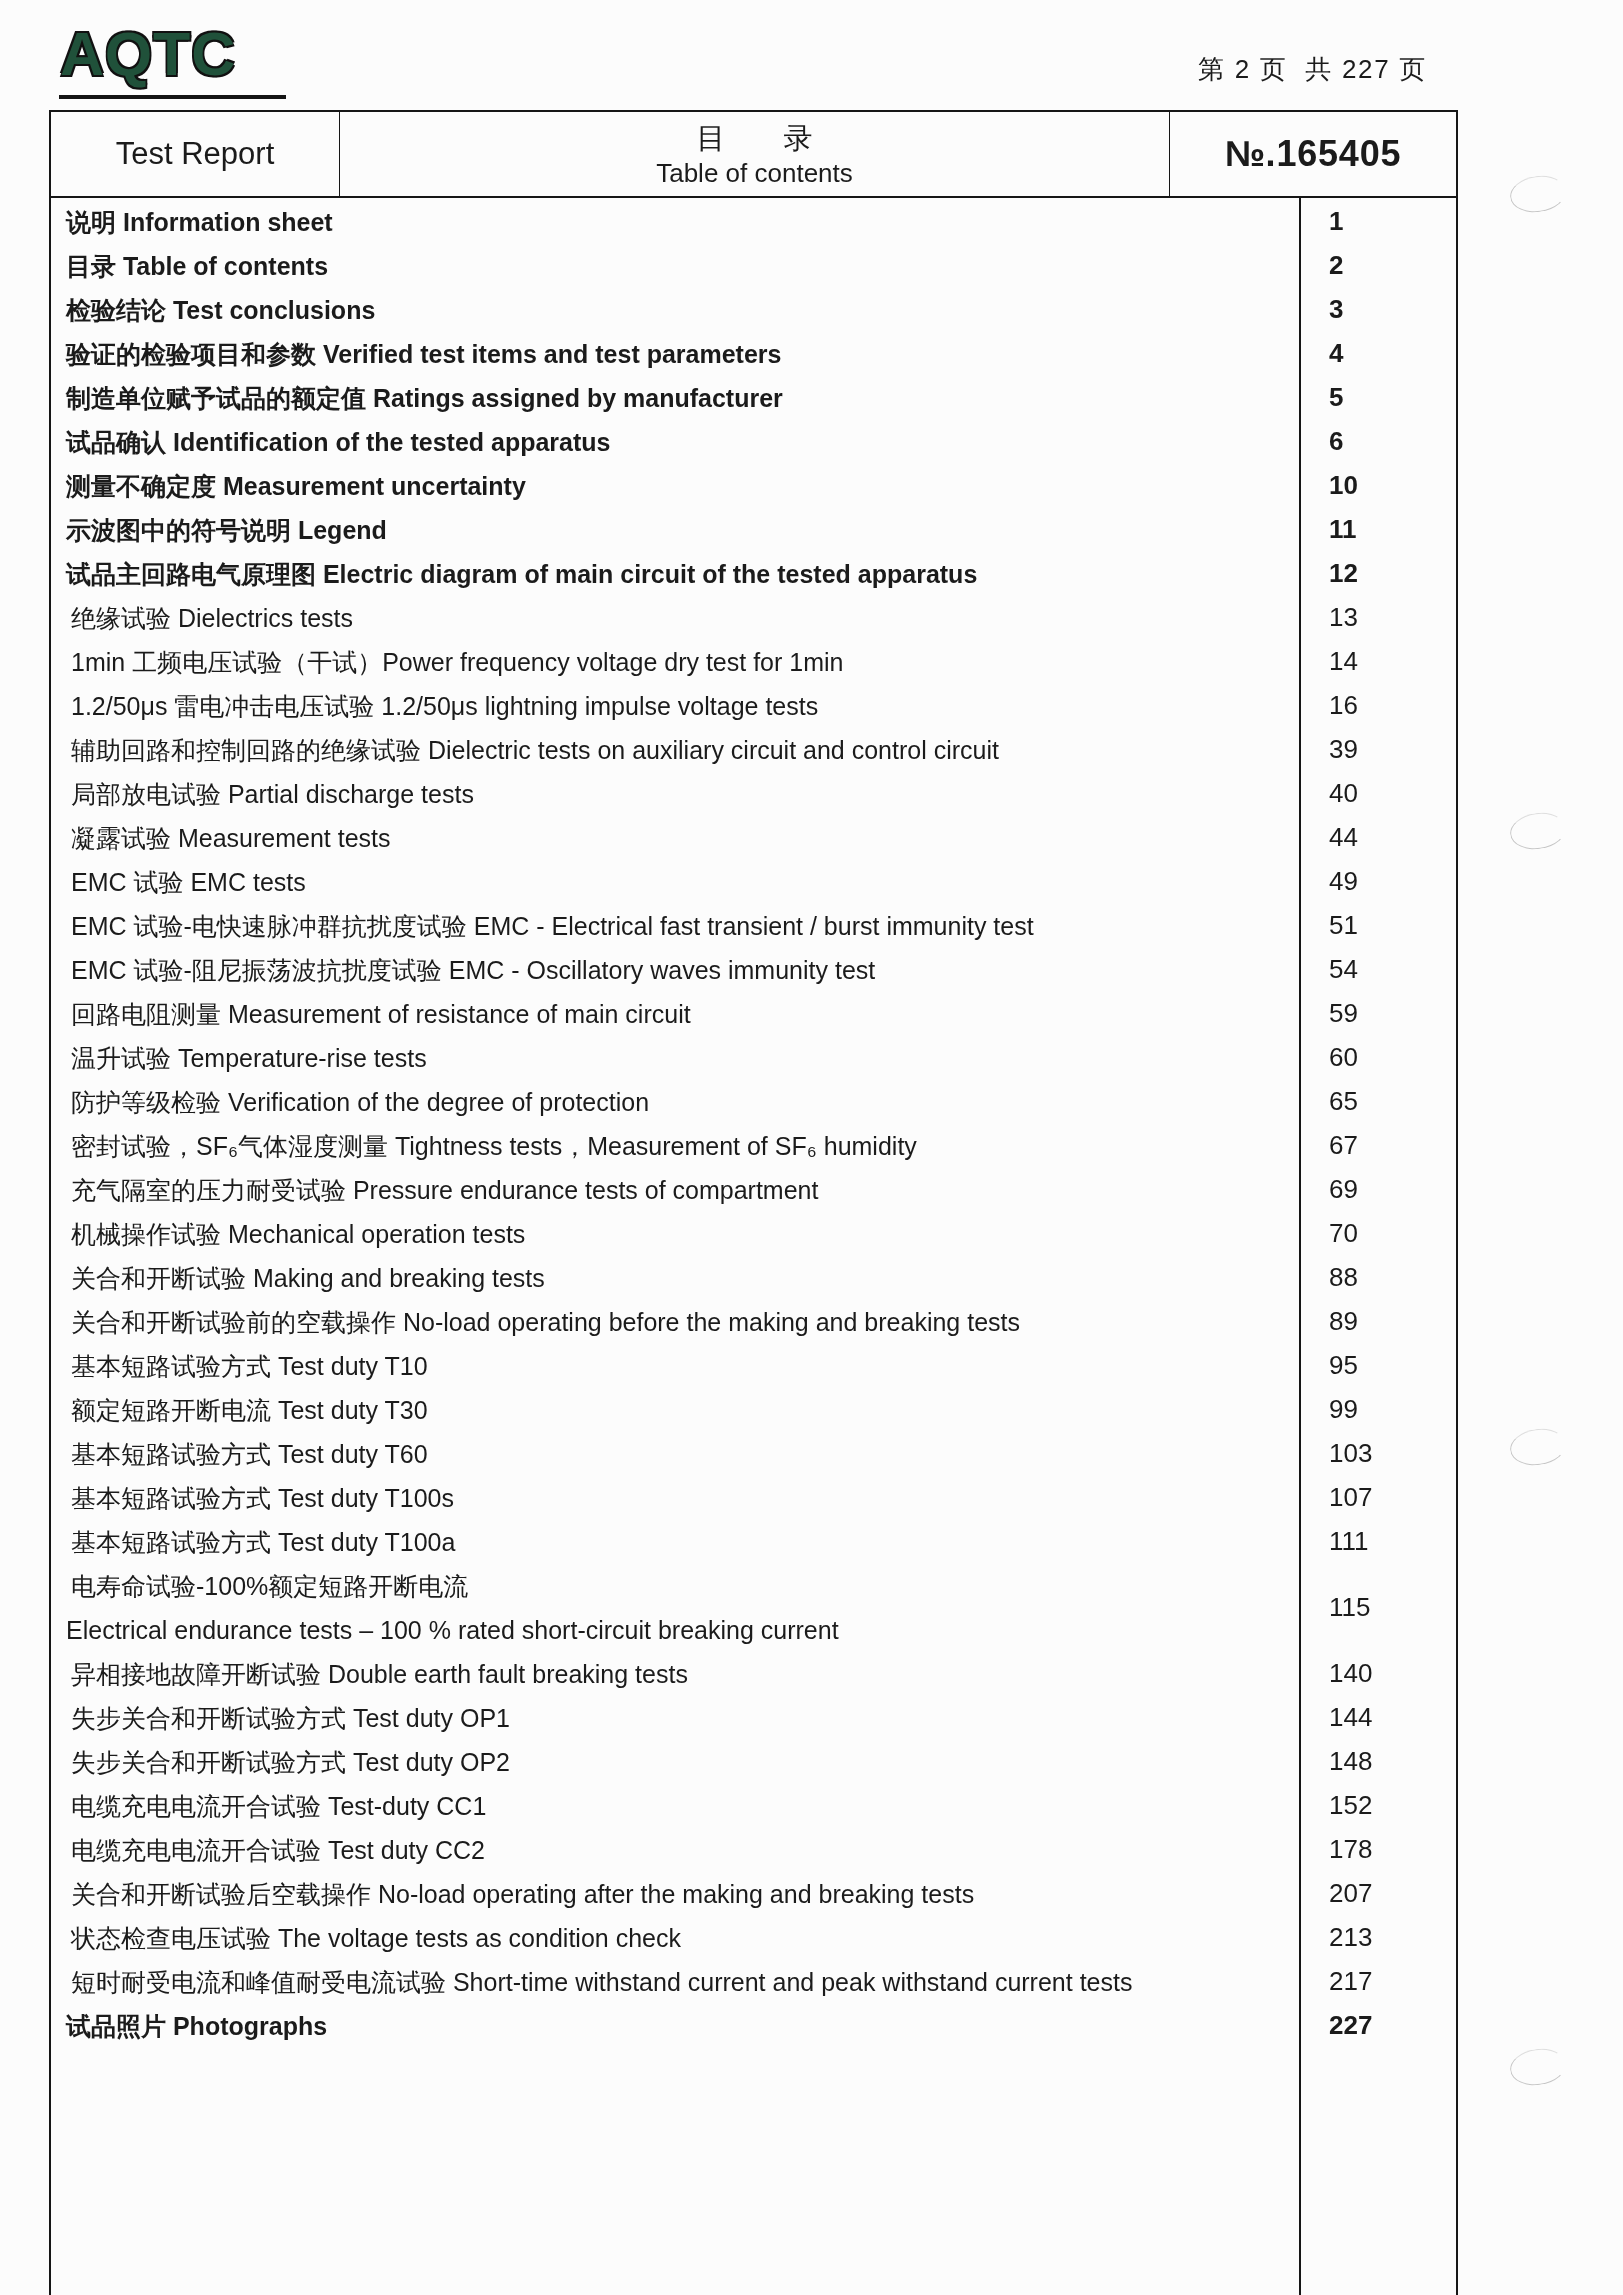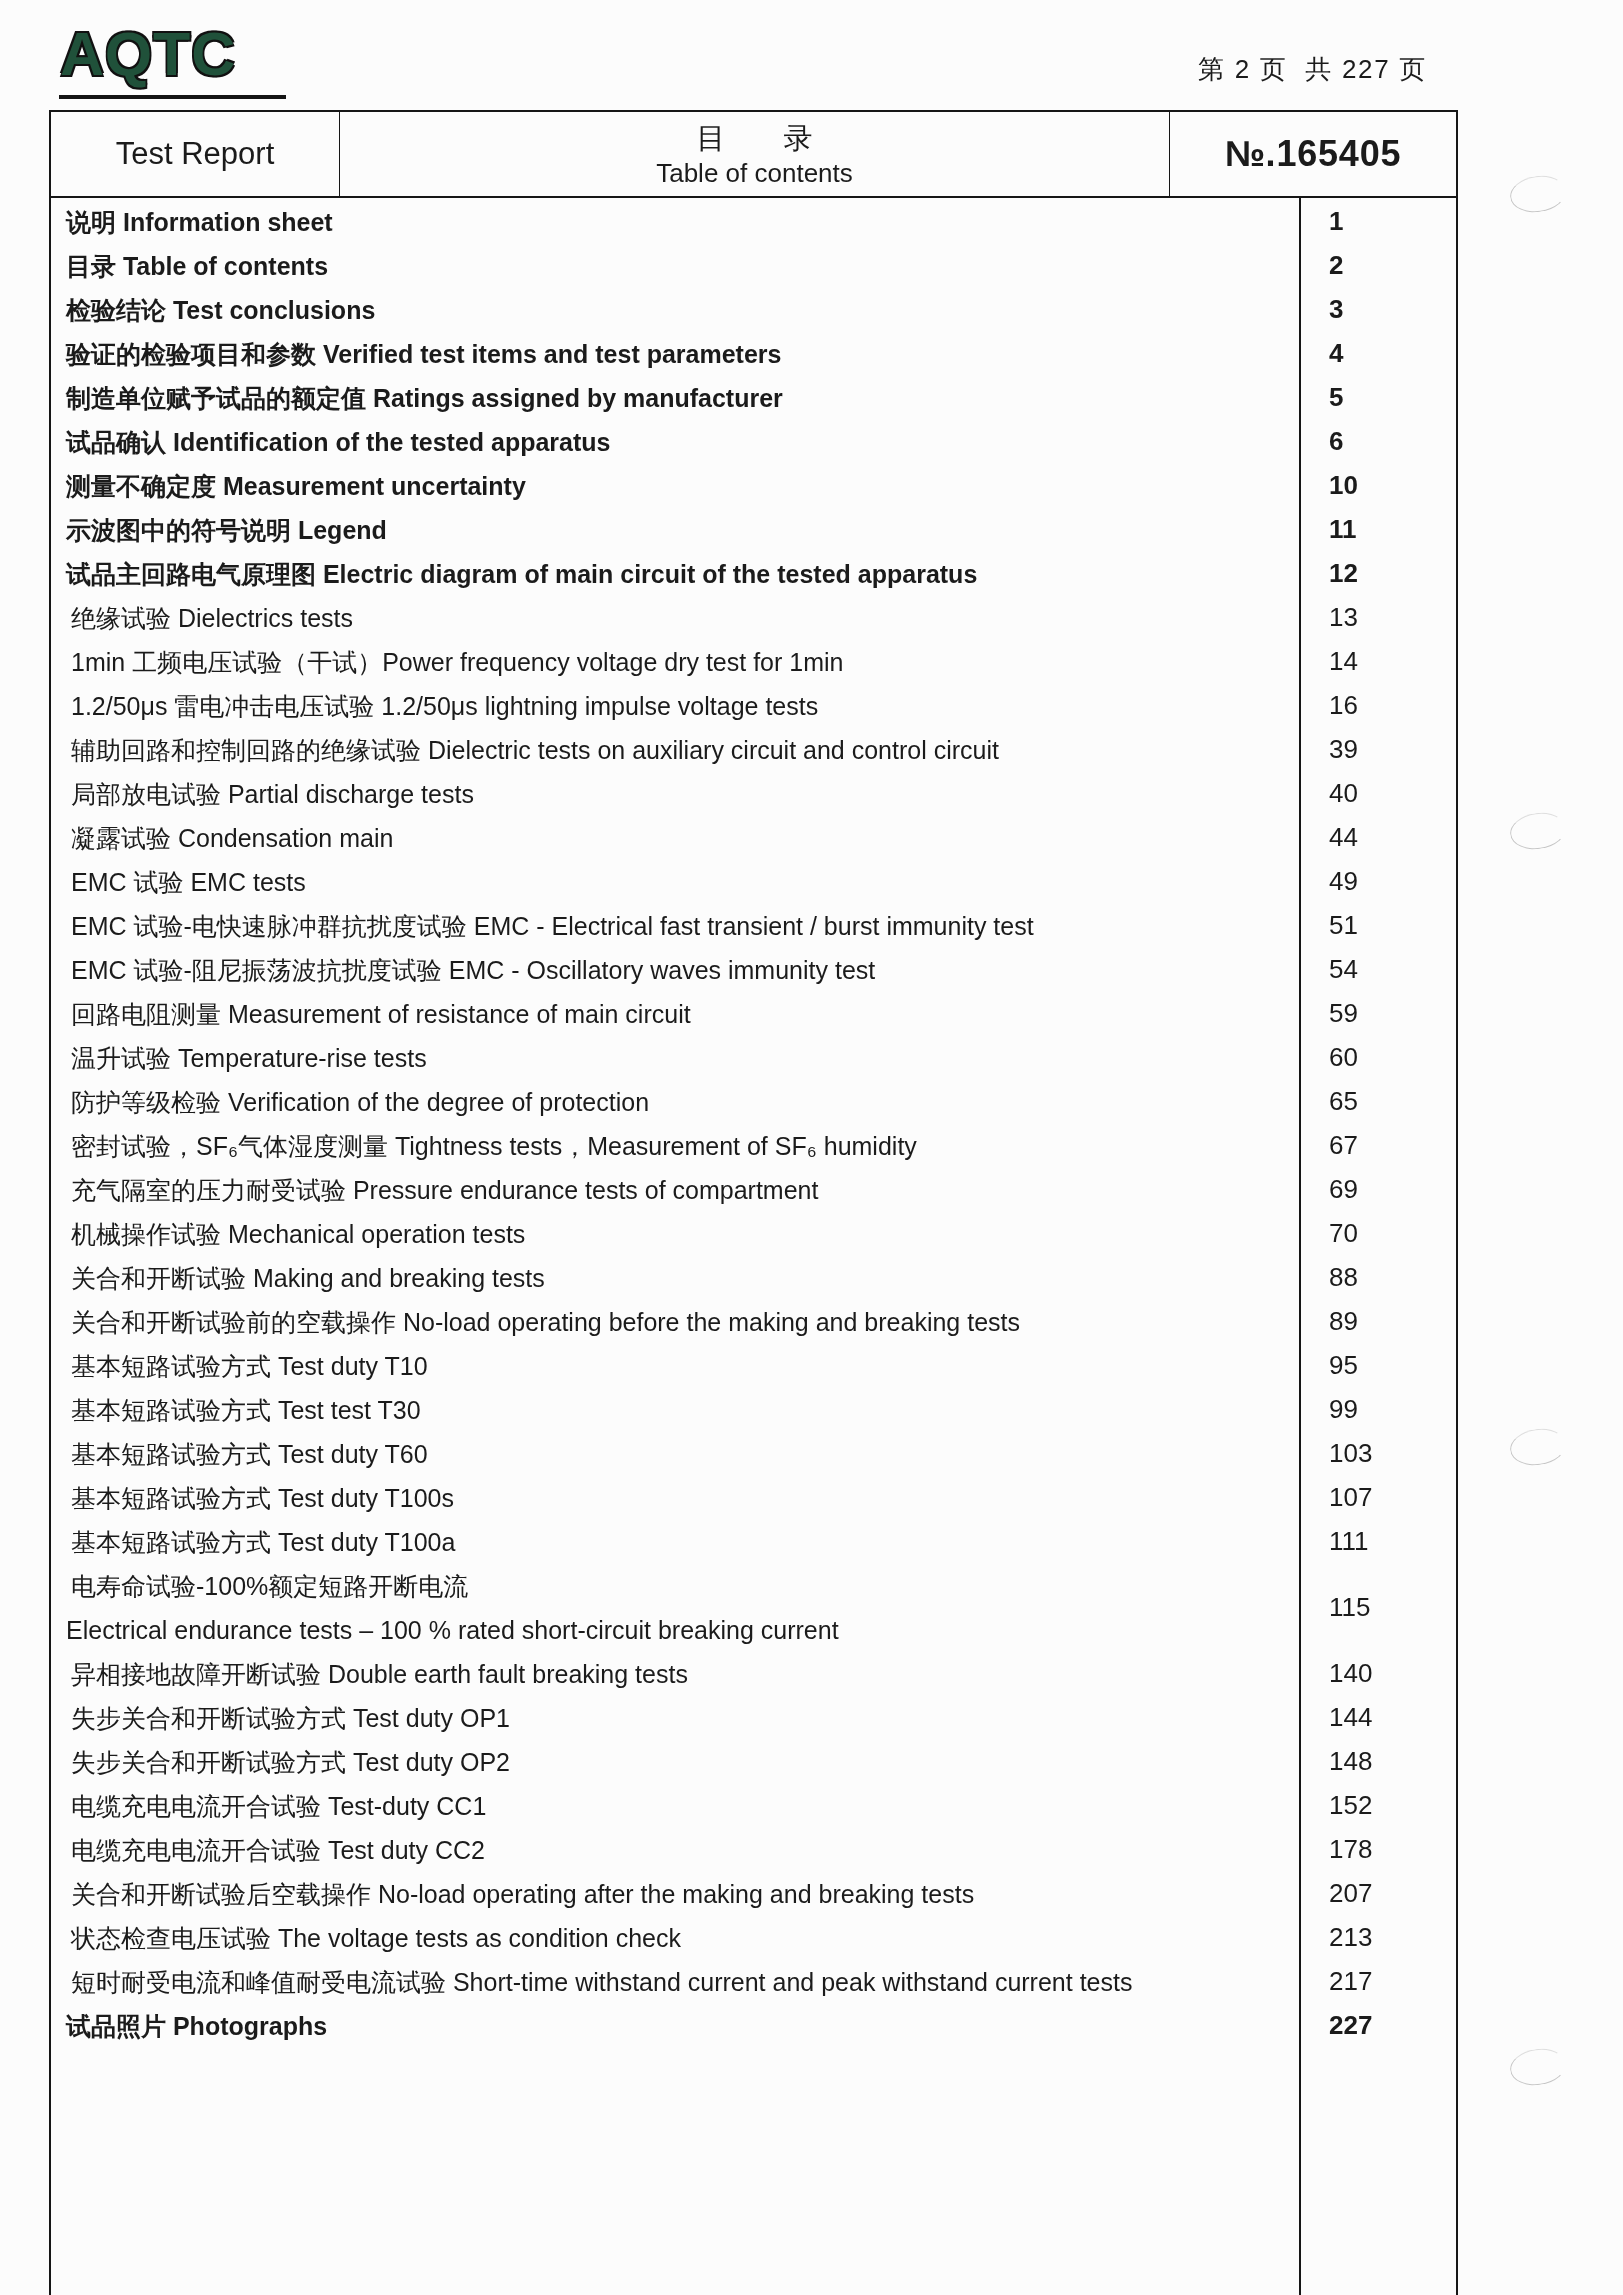--- a/index.html
+++ b/index.html
@@ -185,21 +185,21 @@
 
   <div class="toc-row">
     <div class="row-lines">
             <div class="row-line indent">局部放电试验 Partial discharge tests</div>
           </div>
     <div class="row-page">40</div>
   </div>
 
   <div class="toc-row">
     <div class="row-lines">
-            <div class="row-line indent">凝露试验 Condensation main</div>
+            <div class="row-line indent">凝露试验 Measurement tests</div>
           </div>
     <div class="row-page">44</div>
   </div>
 
   <div class="toc-row">
     <div class="row-lines">
             <div class="row-line indent">EMC 试验 EMC tests</div>
           </div>
     <div class="row-page">49</div>
   </div>
@@ -276,21 +276,21 @@
 
   <div class="toc-row">
     <div class="row-lines">
             <div class="row-line indent">基本短路试验方式 Test duty T10</div>
           </div>
     <div class="row-page">95</div>
   </div>
 
   <div class="toc-row">
     <div class="row-lines">
-            <div class="row-line indent">基本短路试验方式 Test test T30</div>
+            <div class="row-line indent">额定短路开断电流 Test duty T30</div>
           </div>
     <div class="row-page">99</div>
   </div>
 
   <div class="toc-row">
     <div class="row-lines">
             <div class="row-line indent">基本短路试验方式 Test duty T60</div>
           </div>
     <div class="row-page">103</div>
   </div>

